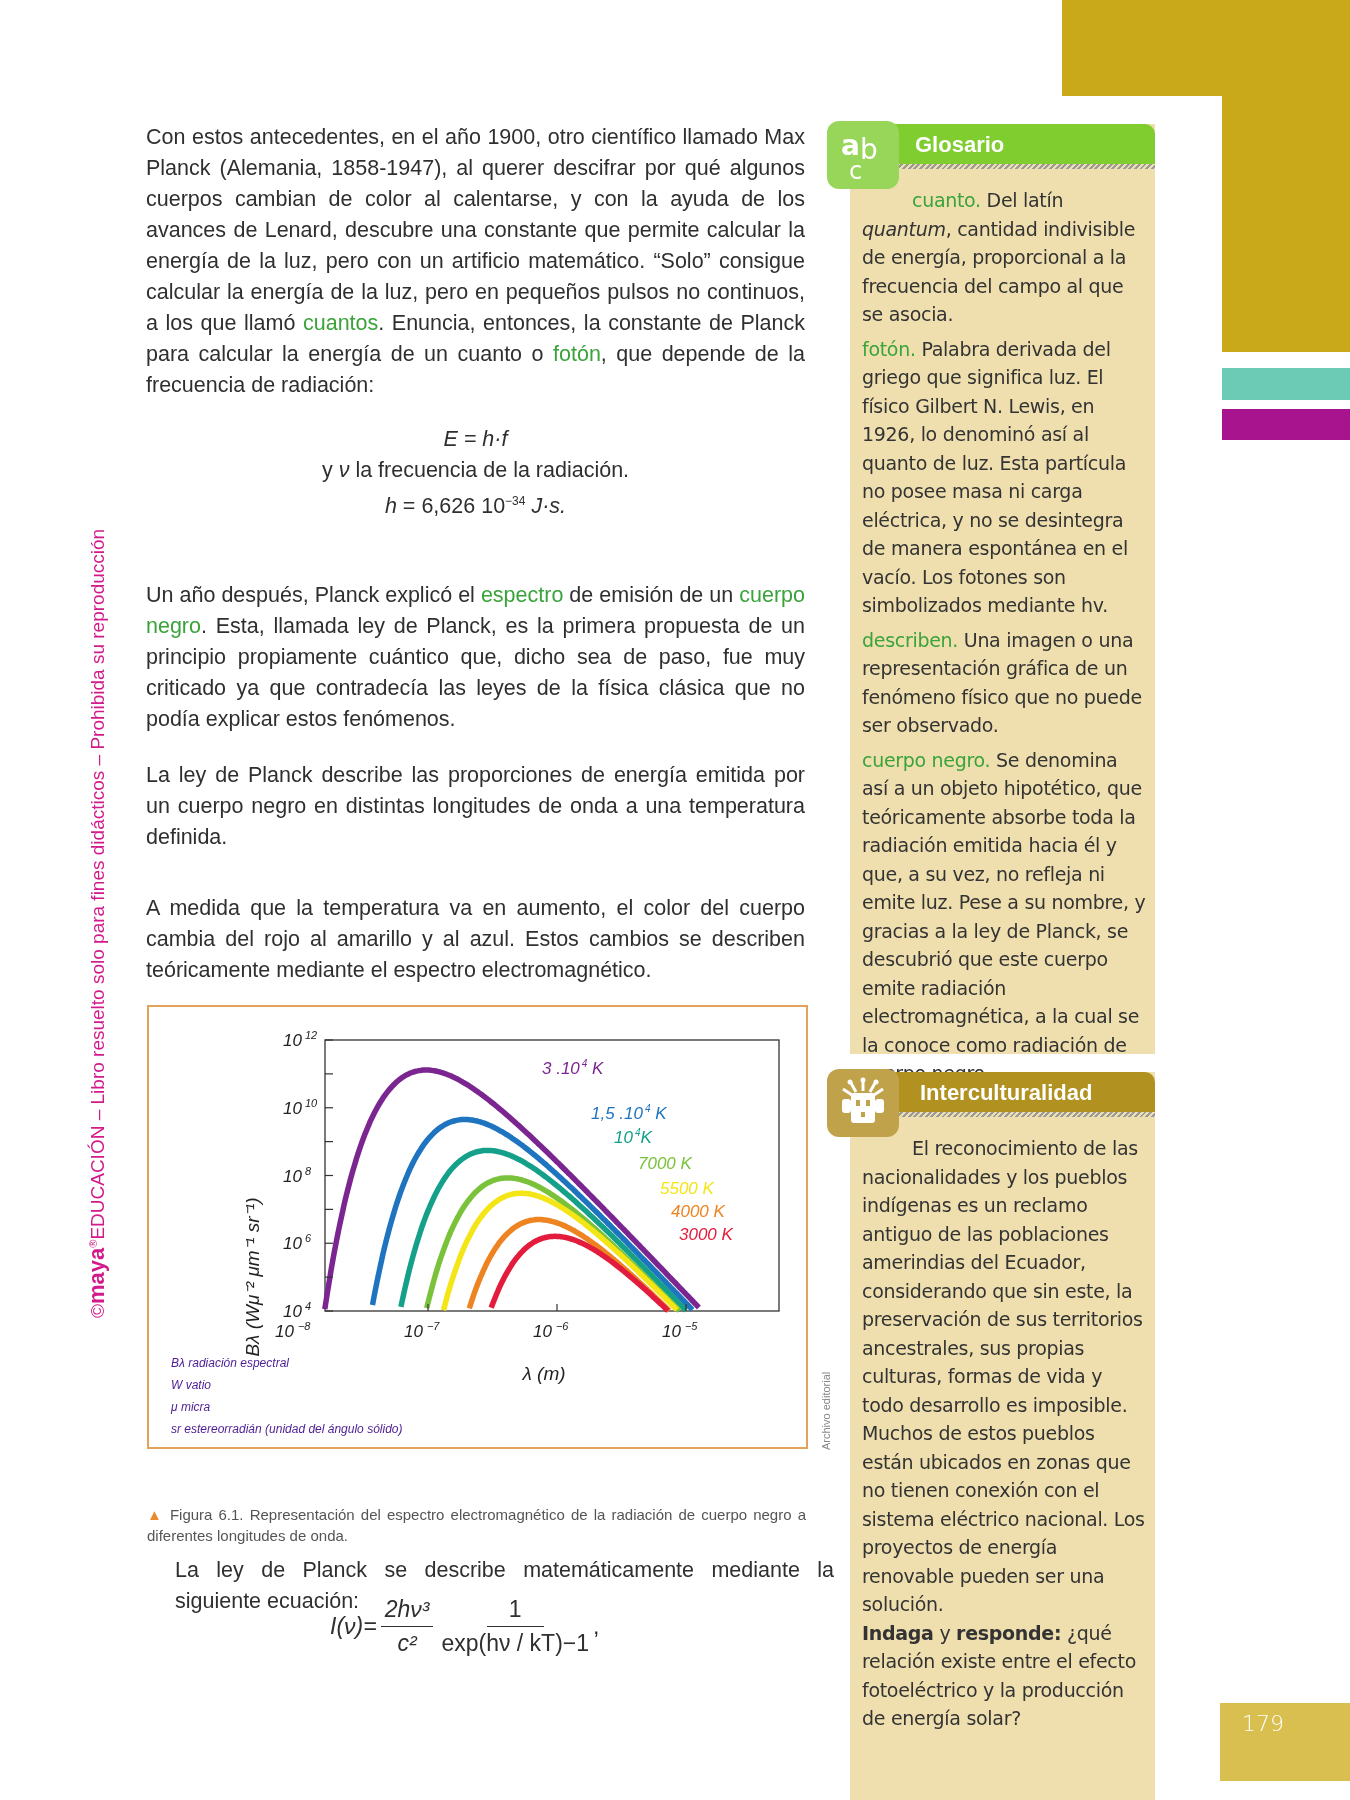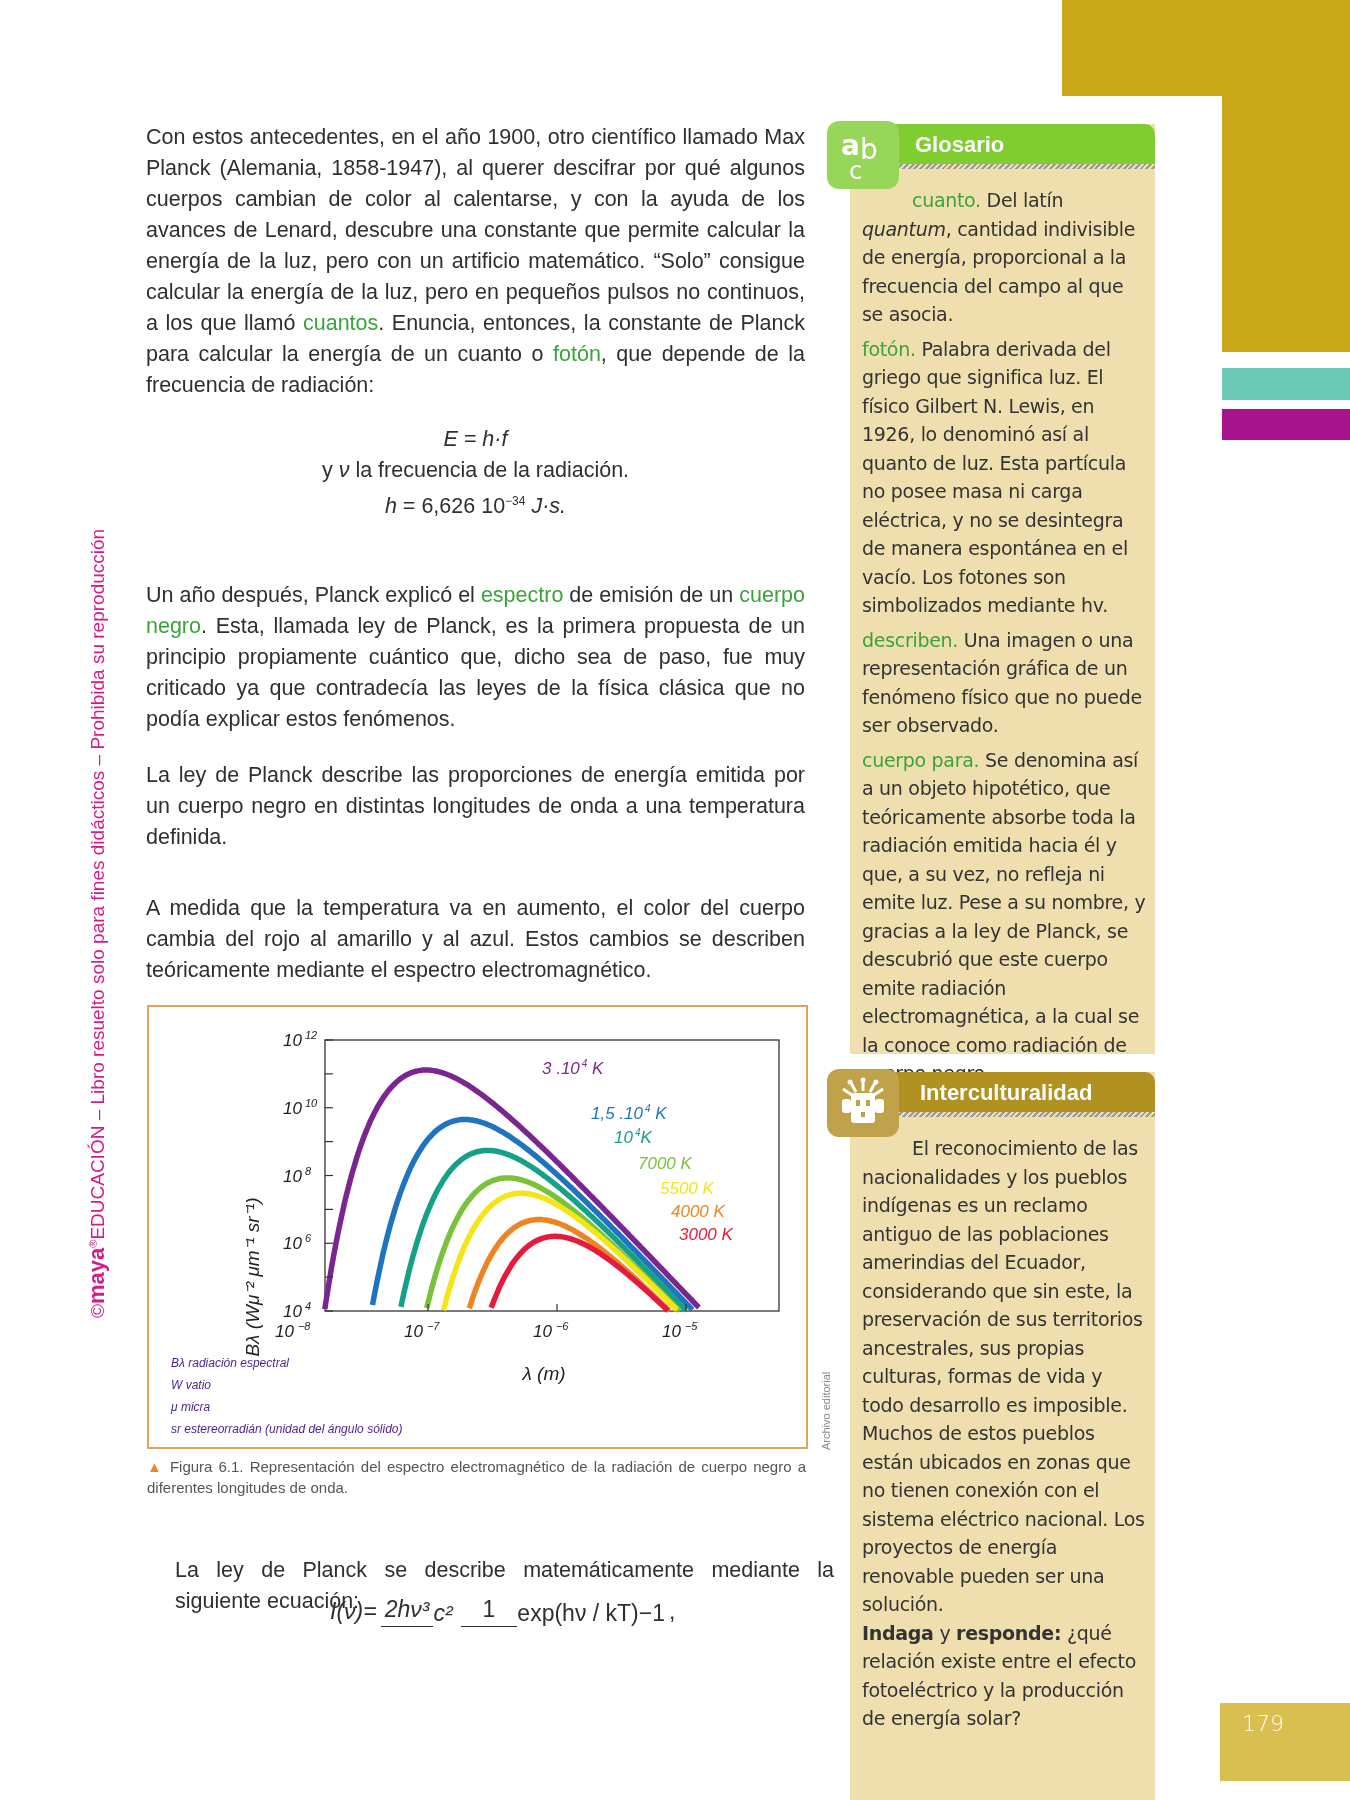--- a/index.html
+++ b/index.html
@@ -20,30 +20,30 @@
   .main { position:absolute; left:146px; width:659px; font-size:21.5px; line-height:31px; color:#2f2f2f; }
   .main p { margin:0; text-align:justify; }
   .kw { color:#3aa33a; }
   #para1 { top:122px; }
   #formula-block { position:absolute; left:146px; top:424px; width:659px; text-align:center; font-size:21.5px; line-height:31px; color:#2f2f2f; }
   #para2 { top:580px; }
   #para3 { top:760px; }
   #para4 { top:876px;margin-top:17px; }
   #para5 { top:1555px;margin-left:29px; }
   #planck-eq { position:absolute; left:330px; top:1596px; font-size:23px; color:#2f2f2f; display:flex; align-items:center; }
-  .frac { display:inline-flex; flex-direction:row; align-items:center; margin:0 4px;justify-content:center; }
+  .frac { display:inline-flex; flex-direction:column; align-items:center; margin:0 4px;justify-content:center; }
   .frac .num { border-bottom:1.5px solid #2f2f2f; padding:0 4px 3px; }
   .frac .den { padding-top:3px; }
   i.m { font-style:italic; }
 
   #figure-box { position:absolute; left:147px; top:1005px; width:657px; height:440px; border:2px solid #e3a25a; background:#fff; }
   #chart-svg { position:absolute; left:0; top:0; }
   #legend { position:absolute; left:22px; top:345px; font-size:12px; line-height:22px; font-style:italic; color:#4c1d95; }
   #archivo { position:absolute; left:820px; top:1450px; transform-origin:0 0; transform:rotate(-90deg); font-size:11px; color:#888; white-space:nowrap; }
-  #caption { position:absolute; left:147px; top:1456px; width:659px; font-size:15px; line-height:21px; color:#555; text-align:justify; }
+  #caption { position:absolute; left:147px; top:1504px; width:659px; font-size:15px; line-height:21px; color:#555; text-align:justify; }
   #caption .tri { color:#e98a2e; }
 
   .sidebox { position:absolute; left:850px; width:305px; background:#efdfae; }
   .sidebox .hdr { position:absolute; left:0; top:0; width:305px; height:40px; border-radius:0 10px 0 0; }
   .sidebox .hdr-stripe { position:absolute; left:0; top:40px; width:305px; height:5px;
         background:repeating-linear-gradient(135deg, #9a9a9a 0 2px, transparent 2px 4px); }
   .sidebox .title { position:absolute; left:65px; top:8px; font-weight:bold; color:#fff; font-size:22px; }
   .sidebox .badge { position:absolute; left:-23px; top:-3px; width:72px; height:68px; border-radius:12px; }
   .sidebox .body { position:absolute; left:12px; top:62px; width:285px; font-size:19px; line-height:28.5px; color:#333; font-family:"DejaVu Sans", sans-serif; letter-spacing:-0.3px; }
   .sidebox .body p { margin:0 0 6px 0; }
@@ -174,21 +174,21 @@
       <text x="14" y="34" font-family="DejaVu Sans, sans-serif" font-size="28" font-weight="bold" fill="#fff">a</text>
       <text x="33" y="38" font-family="DejaVu Sans, sans-serif" font-size="28" fill="#fff">b</text>
       <text x="22" y="58" font-family="DejaVu Sans, sans-serif" font-size="24" fill="#fff">c</text>
     </svg>
   </div>
   <div class="title">Glosario</div>
   <div class="body">
     <p style="text-indent:50px"><span class="term">cuanto.</span><span> Del latín </span><i>quantum</i><span>, cantidad indivisible de energía, proporcional a la frecuencia del campo al que se asocia.</span></p>
     <p><span class="term">fotón.</span><span> Palabra derivada del griego que significa luz. El físico Gilbert N. Lewis, en 1926, lo denominó así al quanto de luz. Esta partícula no posee masa ni carga eléctrica, y no se desintegra de manera espontánea en el vacío. Los fotones son simbolizados mediante hv.</span></p>
     <p><span class="term">describen.</span><span> Una imagen o una representación gráfica de un fenómeno físico que no puede ser observado.</span></p>
-    <p><span class="term">cuerpo para.</span><span> Se denomina así a un objeto hipotético, que teóricamente absorbe toda la radiación emitida hacia él y que, a su vez, no refleja ni emite luz. Pese a su nombre, y gracias a la ley de Planck, se descubrió que este cuerpo emite radiación electromagnética, a la cual se la conoce como radiación de cuerpo negro.</span></p>
+    <p><span class="term">cuerpo negro.</span><span> Se denomina así a un objeto hipotético, que teóricamente absorbe toda la radiación emitida hacia él y que, a su vez, no refleja ni emite luz. Pese a su nombre, y gracias a la ley de Planck, se descubrió que este cuerpo emite radiación electromagnética, a la cual se la conoce como radiación de cuerpo negro.</span></p>
   </div>
 </div>
 
 <div class="sidebox" id="intercultural">
   <div class="hdr"></div>
   <div class="hdr-stripe"></div>
   <div class="badge">
     <svg width="72" height="68">
       <g stroke="#fff" stroke-width="3" fill="none">
         <line x1="36" y1="12" x2="36" y2="22"></line>

